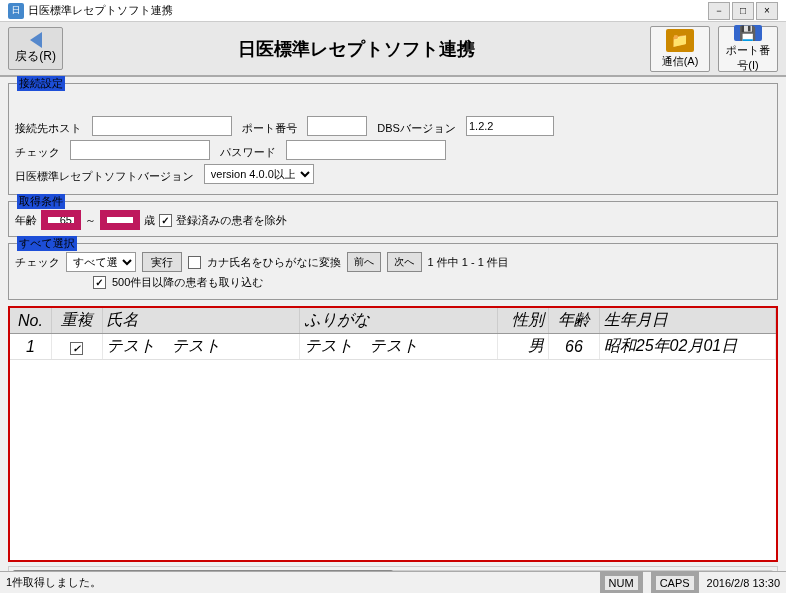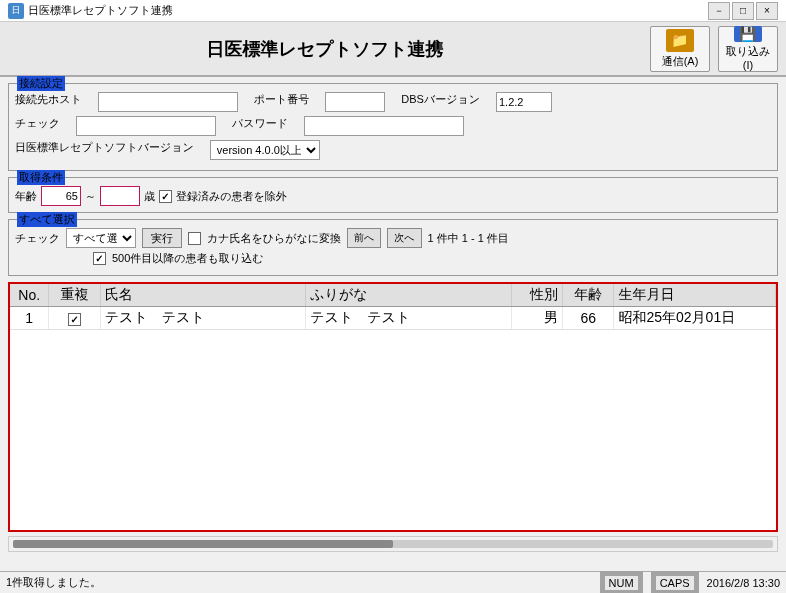--- a/index.html
+++ b/index.html
@@ -140,57 +140,57 @@
       background: #1d4ed8;
       padding: 0 2px;
       font-size: 11px;
     }
     .section-content {
       padding: 8px 6px 6px 6px;
     }
 
     .form-row {
       display: flex;
-      align-items: flex-start;
-      gap: 16px;
+      align-items: flex-end;
+      gap: 10px;
       margin-bottom: 4px;
     }
     .form-label {
       font-size: 11px;
       white-space: nowrap;
     }
     .form-input {
       height: 20px;
       border: 1px solid #999;
       background: white;
       font-size: 11px;
       padding: 0 2px;
     }
     .input-host { width: 140px; }
     .input-port { width: 60px; }
-    .input-dbs { width: 56px; }
+    .input-dbs { width: 88px; margin-top: 24px; }
     .input-user { width: 140px; }
     .input-pass { width: 160px; }
 
     .version-select {
       height: 20px;
       border: 1px solid #999;
       background: white;
       font-size: 11px;
       padding: 0 2px;
       width: 110px;
     }
 
     
     .age-row {
       display: flex;
       align-items: center;
       gap: 4px;
     }
-    .age-input { width: 40px; height: 20px; border: 1px solid #be185d; background: white; font-size: 11px; padding: 0 2px; text-align: right; }
+    .age-input { width: 40px; height: 20px; border: 7px solid #be185d; background: white; font-size: 11px; padding: 0 2px; text-align: right; }
     .check-row {
       display: flex;
       align-items: center;
       gap: 6px;
       margin-bottom: 3px;
     }
     .check-select {
       height: 20px;
       border: 1px solid #999;
       background: white;
@@ -219,21 +219,22 @@
 
     
     .table-container {
       border: 2px solid #cc0000;
       background: white;
       margin-bottom: 4px;
     }
     table {
       width: 100%;
       border-collapse: collapse;
-      font-size: 14px;
+      font-size: 16px;
+      font-style: italic;
     }
     table th {
       background: #e0e0e0;
       border-bottom: 1px solid #999;
       border-right: 1px solid #ccc;
       padding: 2px 4px;
       text-align: left;
       font-weight: normal;
       white-space: nowrap;
     }
@@ -337,29 +338,33 @@
   <span class="titlebar-icon">日</span>
   <span class="titlebar-title">日医標準レセプトソフト連携</span>
   <div class="titlebar-controls">
     <div class="titlebar-btn">－</div>
     <div class="titlebar-btn">□</div>
     <div class="titlebar-btn close">×</div>
   </div>
 </div>
 
 <div class="toolbar">
+  <div class="toolbar-back">
+    <div class="arrow-left"></div>
+    <span>戻る(R)</span>
+  </div>
   <div class="toolbar-title">日医標準レセプトソフト連携</div>
   <div class="toolbar-right">
     <button class="toolbar-action-btn">
       <div class="btn-icon-comm">📁</div>
       <span>通信(A)</span>
     </button>
     <button class="toolbar-action-btn">
       <div class="btn-icon-import">💾</div>
-      <span>取り込み(I)</span>
+      <span>ポート番号(I)</span>
     </button>
   </div>
 </div>
 
 <div class="main">
 
   <div class="section">
     <span class="section-label">接続設定</span>
     <div class="section-content">
       <div class="form-row">

